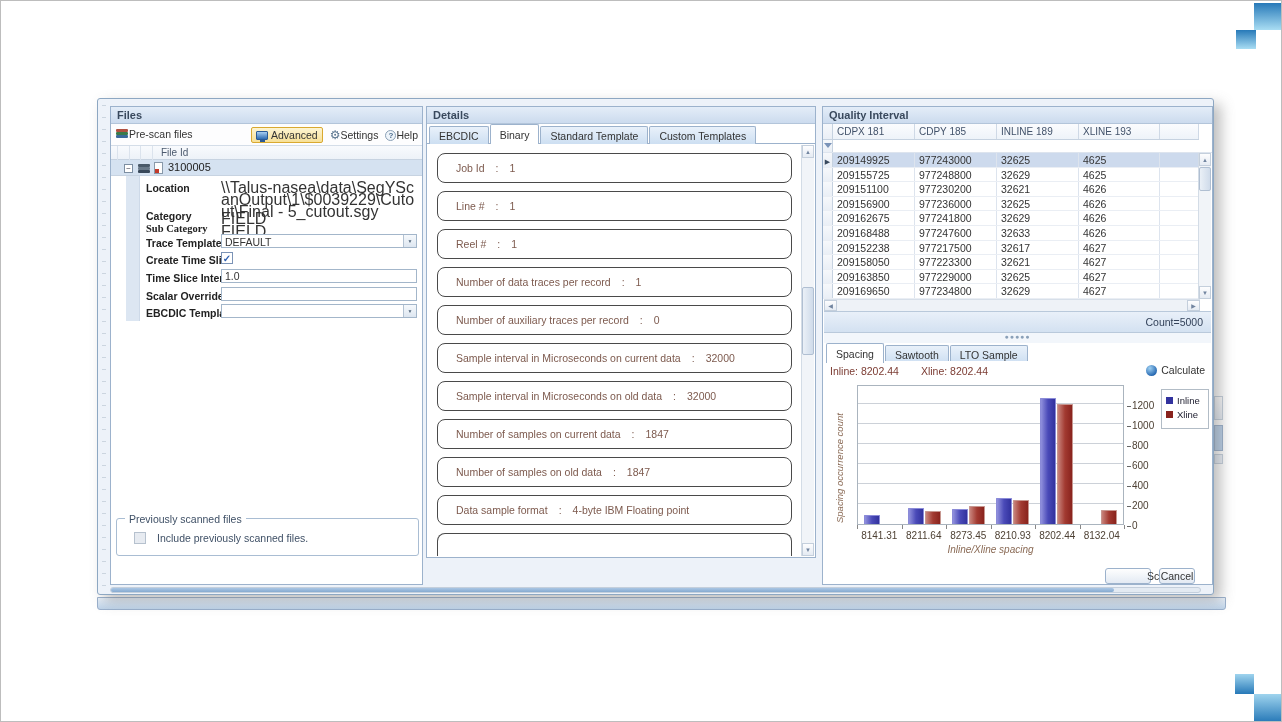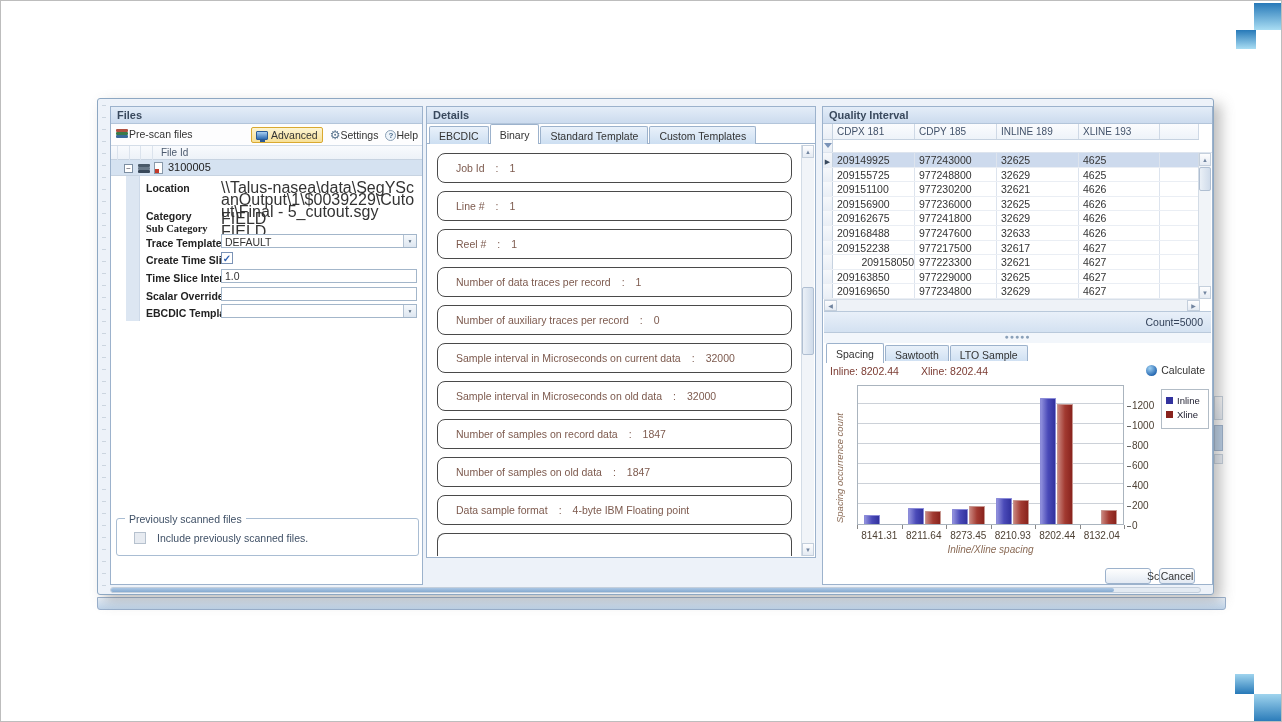--- a/index.html
+++ b/index.html
@@ -292,21 +292,21 @@
               <span class="dlab">Sample interval in Microseconds on current data</span>
               <span class="dcol">:</span>
               <span class="dval">32000</span>
             </div>
             <div class="dcard">
               <span class="dlab">Sample interval in Microseconds on old data</span>
               <span class="dcol">:</span>
               <span class="dval">32000</span>
             </div>
             <div class="dcard">
-              <span class="dlab">Number of samples on record data</span>
+              <span class="dlab">Number of samples on current data</span>
               <span class="dcol">:</span>
               <span class="dval">1847</span>
             </div>
             <div class="dcard">
               <span class="dlab">Number of samples on old data</span>
               <span class="dcol">:</span>
               <span class="dval">1847</span>
             </div>
             <div class="dcard">
               <span class="dlab">Data sample format</span>
@@ -400,21 +400,21 @@
           <div class="qc-row">
             <div class="qc-cell rowhdr" style="width: 10px;"></div>
             <div class="qc-cell" style="width: 82px;">209152238</div>
             <div class="qc-cell" style="width: 82px;">977217500</div>
             <div class="qc-cell" style="width: 82px;">32617</div>
             <div class="qc-cell" style="width: 81px;">4627</div>
             <div class="qc-cell" style="width: 39px;"></div>
           </div>
           <div class="qc-row">
             <div class="qc-cell rowhdr" style="width: 10px;"></div>
-            <div class="qc-cell" style="width: 82px; text-align: right;">209158050</div>
+            <div class="qc-cell" style="width: 82px;">209158050</div>
             <div class="qc-cell" style="width: 82px;">977223300</div>
             <div class="qc-cell" style="width: 82px;">32621</div>
             <div class="qc-cell" style="width: 81px;">4627</div>
             <div class="qc-cell" style="width: 39px;"></div>
           </div>
           <div class="qc-row">
             <div class="qc-cell rowhdr" style="width: 10px;"></div>
             <div class="qc-cell" style="width: 82px;">209163850</div>
             <div class="qc-cell" style="width: 82px;">977229000</div>
             <div class="qc-cell" style="width: 82px;">32625</div>

